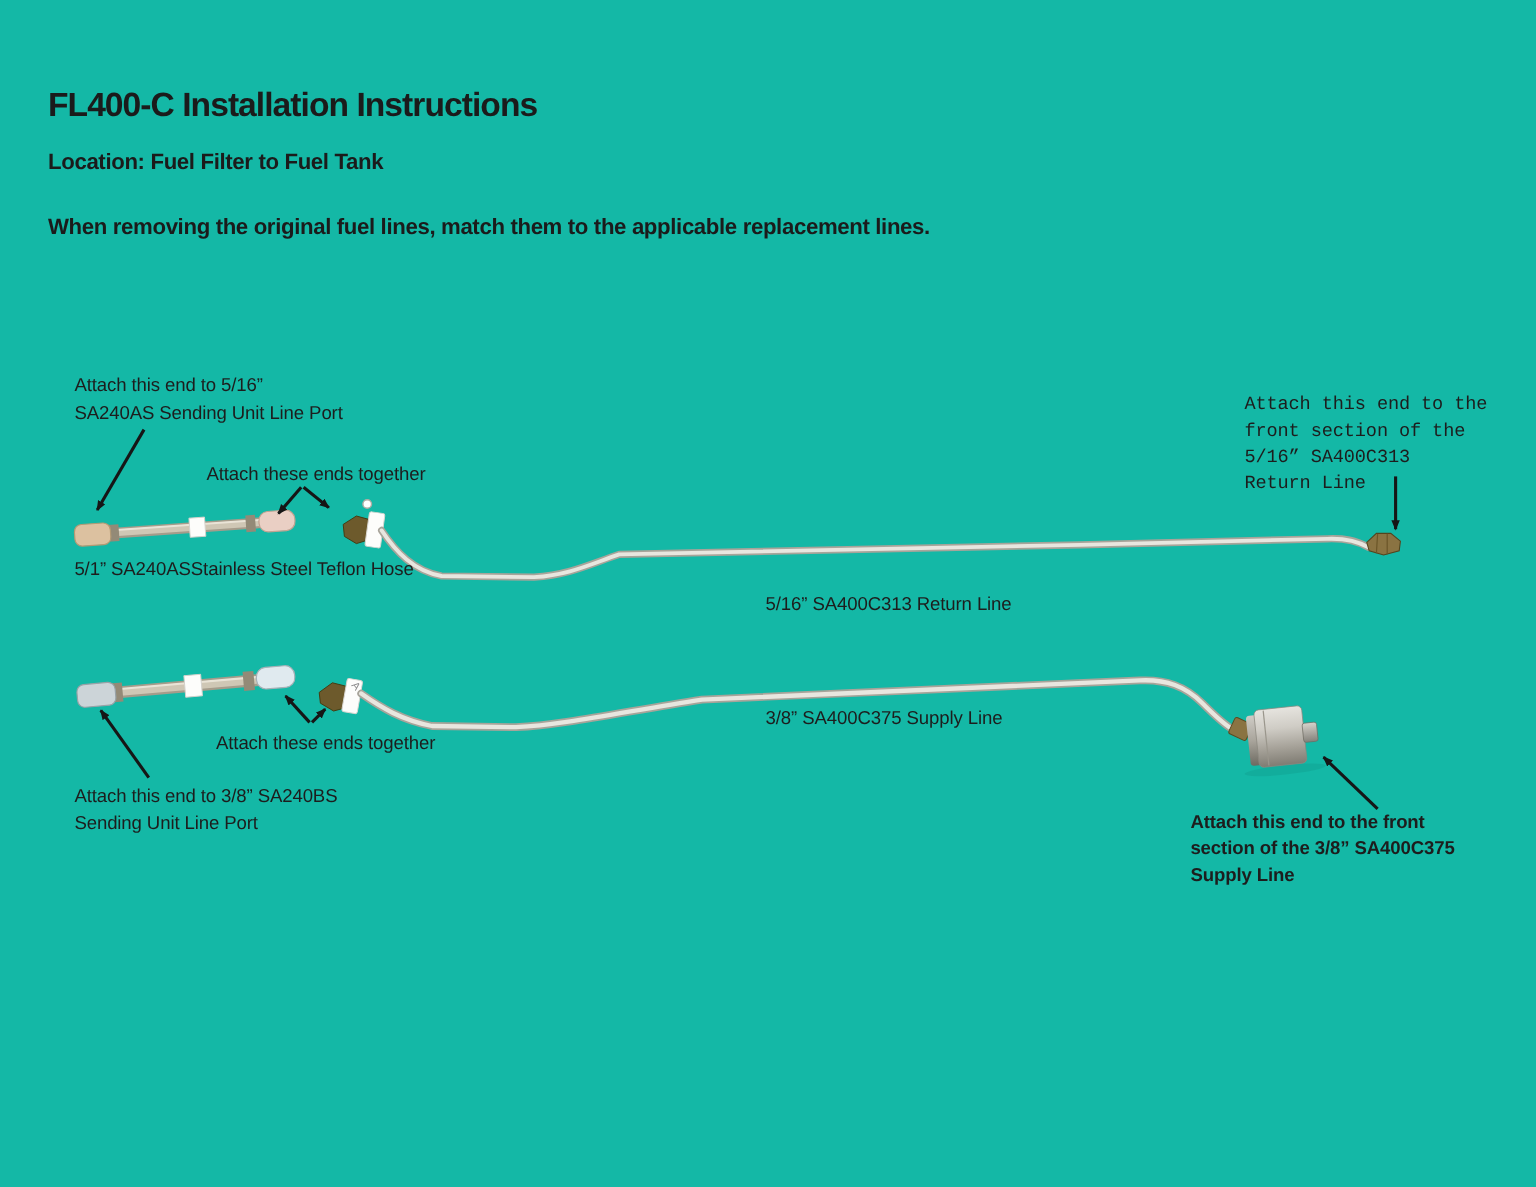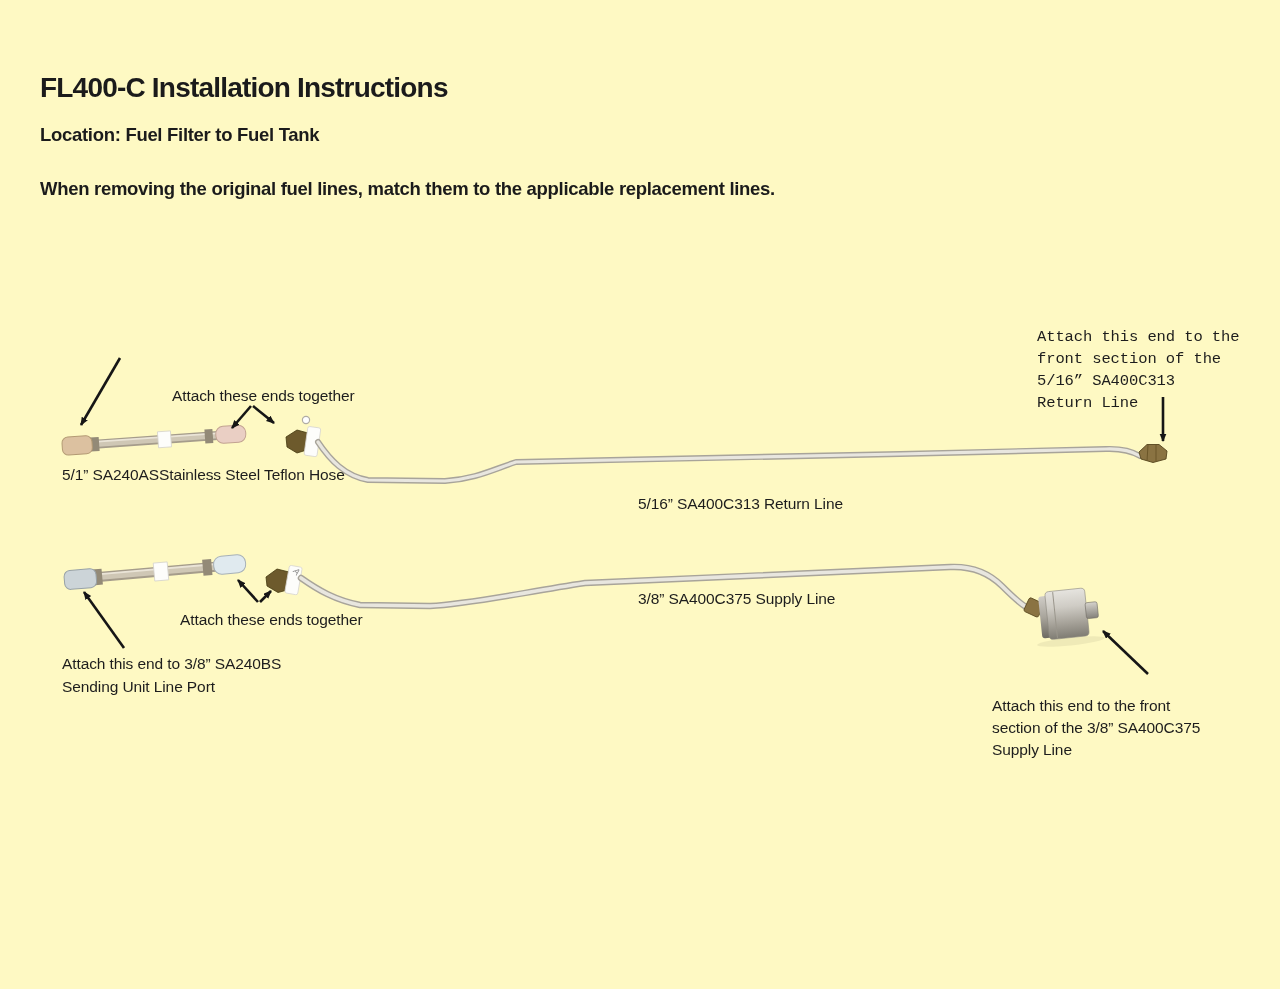--- a/index.html
+++ b/index.html
@@ -1,20 +1,20 @@
 <!DOCTYPE html>
 <html><head>
 <meta charset="utf-8">
 <style>
   html, body { margin: 0; padding: 0; background: #ffffff; }
   .page {
     position: relative;
     width: 1280px;
     height: 989px;
-    background: #fef9c3;
+    background: #14b8a6;
     font-family: "Liberation Sans", "DejaVu Sans", sans-serif;
     color: #1b1b1b;
     overflow: hidden;
   }
   .page-title {
     position: absolute;
     left: 40px; top: 72px;
     font-size: 28px;
     font-weight: bold;
     letter-spacing: -0.8px;
@@ -51,21 +51,21 @@
   }
   .lbl-d1-send     { left: 62px;  top: 310px; }
   .lbl-d1-together { left: 172px; top: 384px; }
   .lbl-d1-hose     { left: 62px;  top: 463px; }
   .lbl-d1-line     { left: 638px; top: 463px; margin-top: 29px; }
   .lbl-d1-front    { left: 1037px; top: 326px; line-height: 22px; font-family: Liberation Mono, monospace; }
   .lbl-d2-hose     { left: 62px;  top: 529px; }
   .lbl-d2-together { left: 180px; top: 608px; }
   .lbl-d2-send     { left: 62px;  top: 652px; }
   .lbl-d2-line     { left: 638px; top: 587px; }
-  .lbl-d2-front    { left: 992px; top: 695px; line-height: 22px; }
+  .lbl-d2-front    { left: 992px; top: 675px; line-height: 22px; font-weight: bold; }
   .footer-note {
     position: absolute;
     left: 40px; top: 790px;
     font-size: 17.5px;
     font-weight: bold;
     line-height: 24.5px;
     letter-spacing: -0.2px;
     white-space: pre-line;
   }
 </style>
@@ -154,20 +154,22 @@
       <path d="M251,406 L232,428" marker-end="url(#ah)"></path>
       <path d="M253,406 L274,423" marker-end="url(#ah)"></path>
       <path d="M1163,397 L1163,441" marker-end="url(#ah)"></path>
       <path d="M124,648 L84,592" marker-end="url(#ah)"></path>
       <path d="M258,602 L238,580" marker-end="url(#ah)"></path>
       <path d="M260,602 L271,591" marker-end="url(#ah)"></path>
       <path d="M1148,674 L1103,631" marker-end="url(#ah)"></path>
     </g>
   </svg>
 
+  <div class="lbl lbl-d1-send">Attach this end to 5/16”
+SA240AS Sending Unit Line Port</div>
   <div class="lbl lbl-d1-together">Attach these ends together</div>
   <div class="lbl lbl-d1-hose">5/1” SA240ASStainless Steel Teflon Hose</div>
   <div class="lbl lbl-d1-line">5/16” SA400C313 Return Line</div>
   <div class="lbl lbl-d1-front">Attach this end to the
 front section of the
 5/16” SA400C313
 Return Line</div>
 
   <div class="lbl lbl-d2-together">Attach these ends together</div>
   <div class="lbl lbl-d2-send">Attach this end to 3/8” SA240BS

